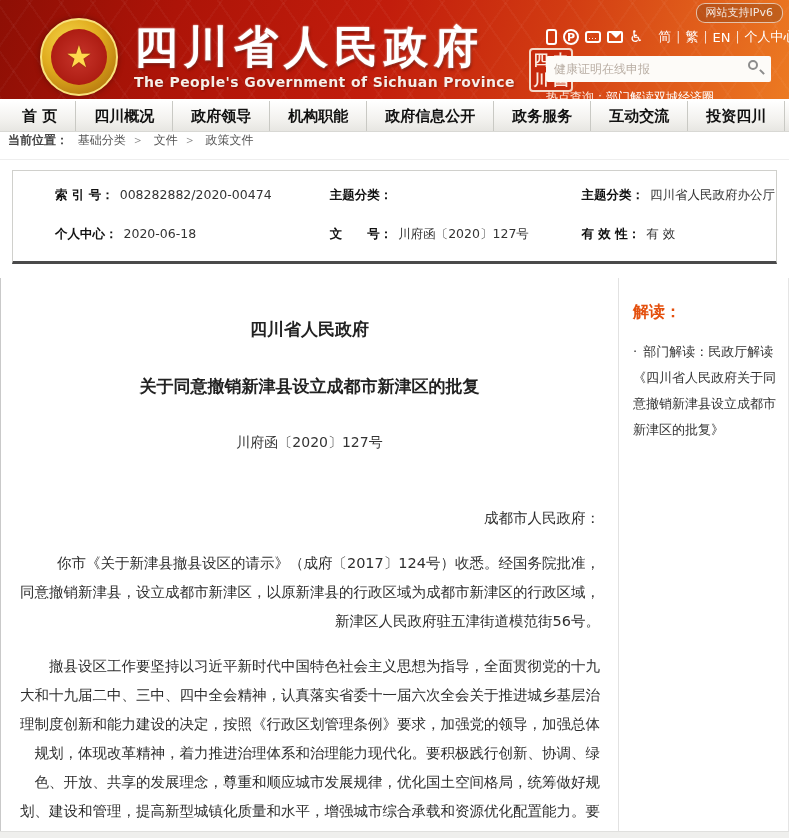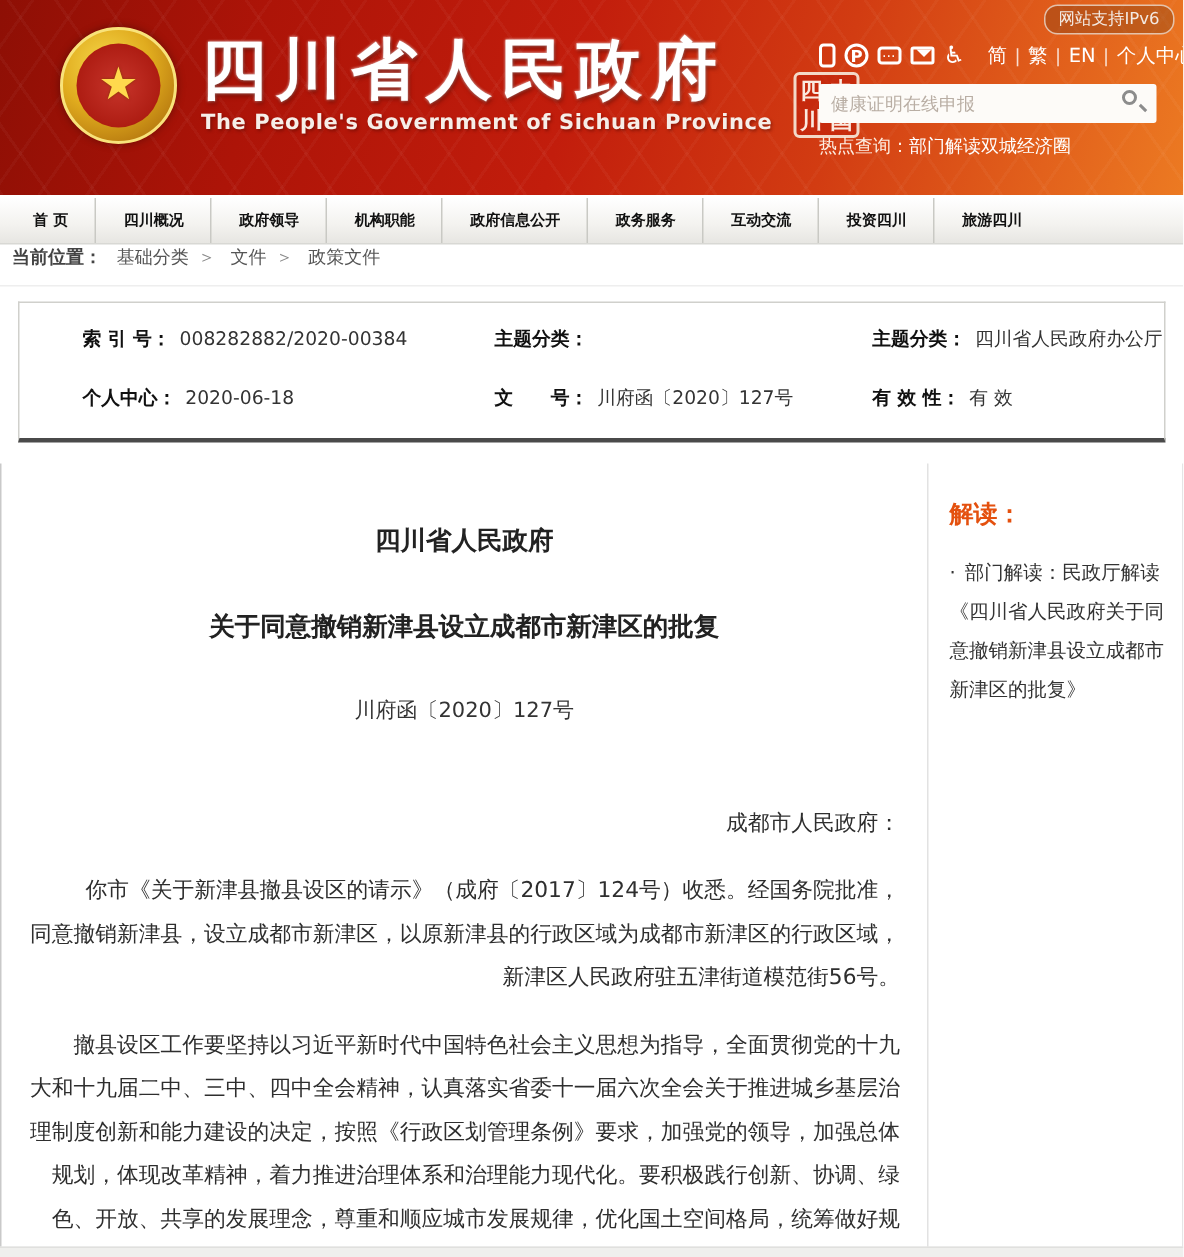--- a/index.html
+++ b/index.html
@@ -1,21 +1,21 @@
 <!DOCTYPE html>
 <html><head>
 <meta charset="utf-8">
 <style>
   * { margin:0; padding:0; box-sizing:border-box; }
   html,body { width:789px; background:#fff; font-family:"DejaVu Sans","Liberation Sans",sans-serif; }
   .page { width:789px; height:838px; overflow:hidden; background:#fff; position:relative; }
 
   
   .site-header{
-    position:relative; height:130px;
+    position:relative; height:99px;
     background:linear-gradient(104deg,#8e0f05 0%,#ad1408 22%,#c21d0c 48%,#d23c12 70%,#e2611c 88%,#ec7a22 100%);
     overflow:hidden;
   }
   .site-header::after{
     content:""; position:absolute; inset:0;
     background:repeating-linear-gradient(55deg,rgba(255,255,255,.035) 0 2px,transparent 2px 26px),
                repeating-linear-gradient(-55deg,rgba(255,255,255,.03) 0 2px,transparent 2px 26px);
     pointer-events:none;
   }
   .ipv6-badge{
@@ -77,21 +77,21 @@
   .hot-row{ margin-top:7px; font-size:12px; color:#fdeee2; display:flex; gap:0; white-space:nowrap; }
   .hot-row a{ color:#ffffff; text-decoration:none; }
 
   
   .main-nav{
     height:31px; margin-top:2px; display:flex; align-items:stretch;
     background:linear-gradient(#ffffff,#f3f2ef 60%,#e7e6e2);
     border-bottom:1px solid #d8d8d4;
   }
   .main-nav a{
-    display:flex; align-items:center; padding:0 18px; font-size:10px; font-weight:bold; color:#111;
+    display:flex; align-items:center; padding:0 18px; font-size:15px; font-weight:bold; color:#111;
     text-decoration:none; border-right:1px solid #c9c9c4; white-space:nowrap;
   }
   .main-nav a:first-child{ padding-left:22px; }
   .main-nav a:last-child{ border-right:none; }
 
   
   .breadcrumb{ padding:0 0 10px 8px; font-size:12px; color:#555; border-bottom:1px solid #eee; }
   .breadcrumb b{ color:#444; font-weight:bold; }
   .breadcrumb a{ color:#555; text-decoration:none; margin:0 6px; }
   .crumb-sep{ color:#888; }
@@ -208,21 +208,21 @@
 
   <div class="breadcrumb">
     <b>当前位置：</b>
     <a href="#">基础分类</a><span class="crumb-sep">＞</span>
     <a href="#">文件</a><span class="crumb-sep">＞</span>
     <a href="#">政策文件</a>
   </div>
 
   <section class="meta-box">
     <div class="meta-cell">
-      <span class="m-label">索 引 号：</span><span class="m-value">008282882/2020-00384</span>
+      <span class="m-label">索 引 号：</span><span class="m-value">008282882/2020-00474</span>
     </div>
     <div class="meta-cell">
       <span class="m-label">主题分类：</span><span class="m-value"></span>
     </div>
     <div class="meta-cell">
       <span class="m-label">主题分类：</span><span class="m-value">四川省人民政府办公厅</span>
     </div>
     <div class="meta-cell">
       <span class="m-label">个人中心：</span><span class="m-value">2020-06-18</span>
     </div>

